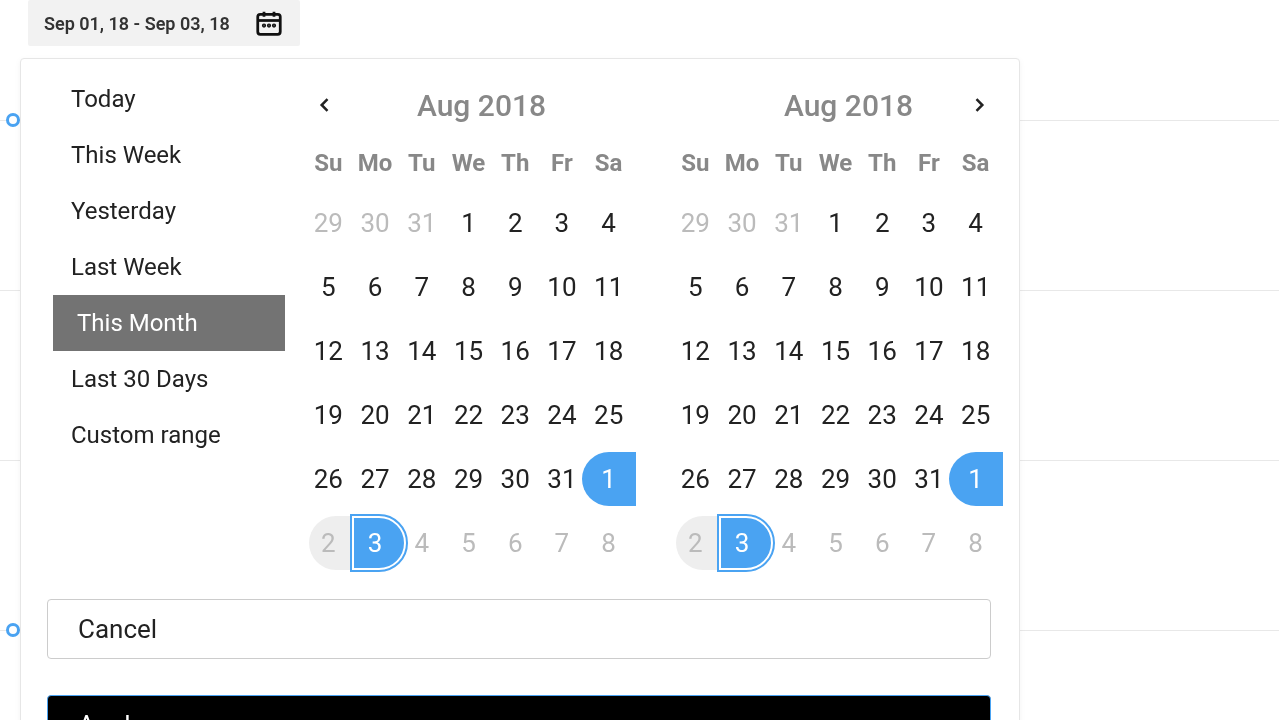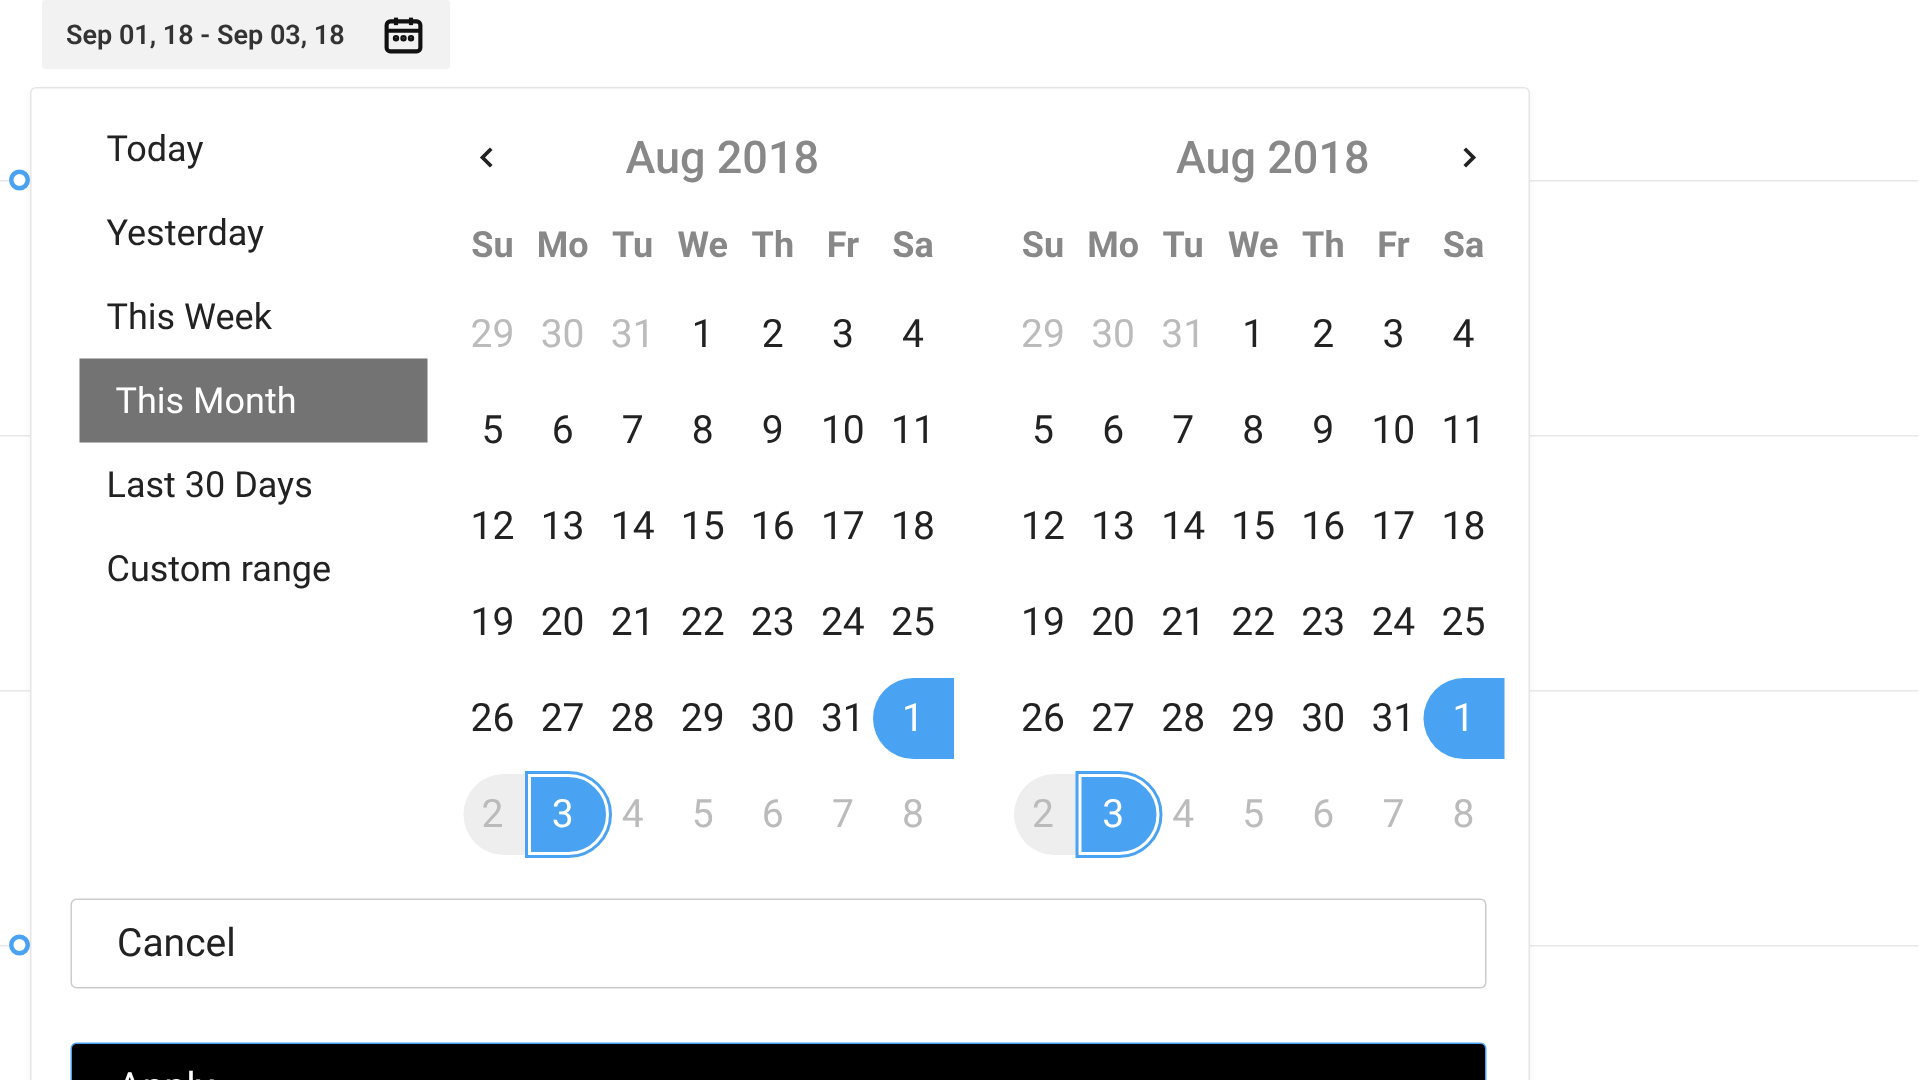--- a/index.html
+++ b/index.html
@@ -208,22 +208,23 @@
       <circle cx="12" cy="14" r="0.6" fill="#111"></circle>
       <circle cx="16" cy="14" r="0.6" fill="#111"></circle>
     </svg>
   </span>
 </div>
 
 <div class="panel">
   <div class="body-row">
     <div class="presets" id="presets">
         <div class="preset-item">Today</div>
+        <div class="preset-item">This Week</div>
         <div class="preset-item">Yesterday</div>
-        <div class="preset-item">This Week</div>
+        <div class="preset-item">Last Week</div>
         <div class="preset-item selected">This Month</div>
         <div class="preset-item">Last 30 Days</div>
         <div class="preset-item">Custom range</div>
       </div>
     <div class="calendars" id="calendars">
         <div class="calendar">
           <div class="cal-header">
             <div class="nav-btn nav-prev">
               <svg width="20" height="20" viewBox="0 0 24 24" fill="none" stroke="#222" stroke-width="3">
                 <polyline points="15 5 8 12 15 19"></polyline>

